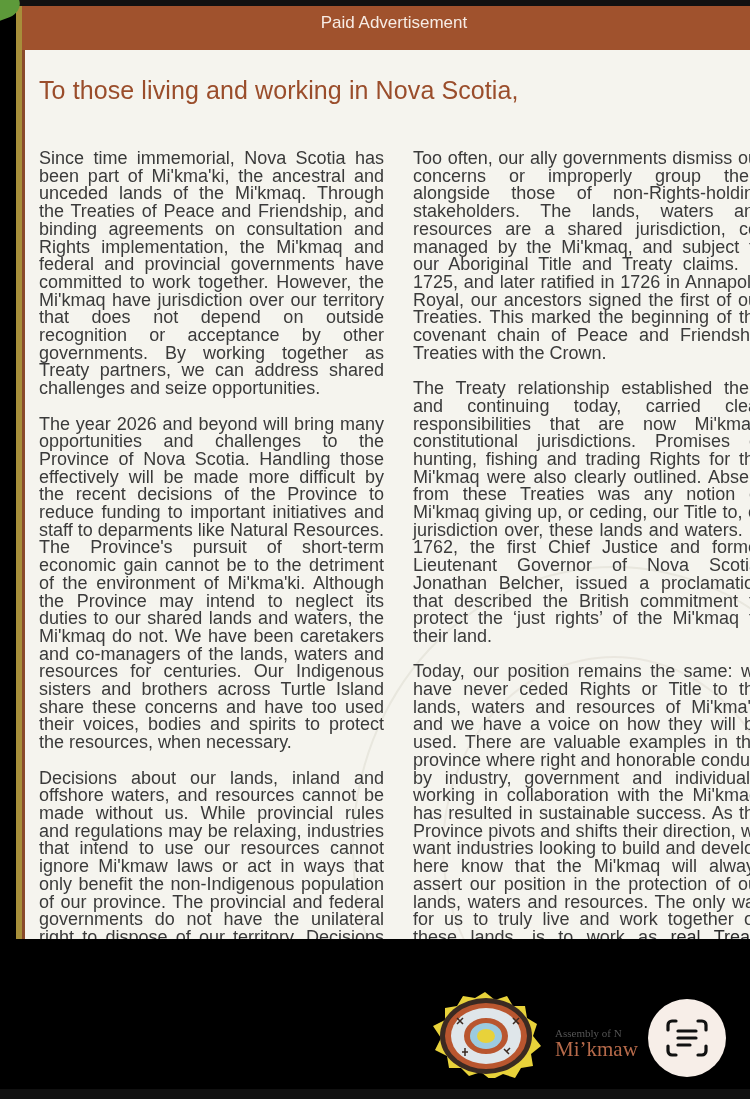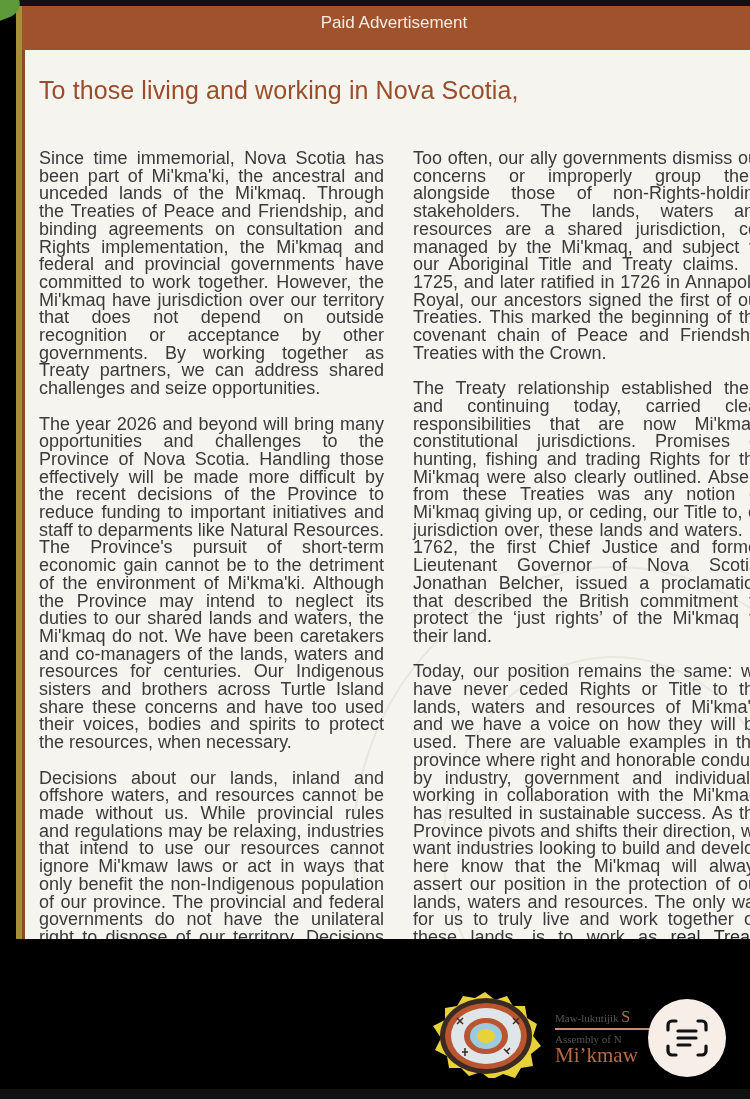--- a/index.html
+++ b/index.html
@@ -43,21 +43,21 @@
   }
   .col p { margin:0 0 17.7px 0; }
   .col-left { left:17px; width:345px; }
   .col-right { left:391px; width:351px; }
   .col strong { font-weight:normal; color:#2b2b2b; }
   .logo-area { position:absolute; left:415px; top:990px; width:330px; height:90px; }
   .seal { position:absolute; left:10px; top:0; width:120px; height:88px; }
   .org-text { position:absolute; left:140px; top:18px; font-family:"Liberation Serif", serif; }
   .org-line1 { font-size:11px; color:#555; border-bottom:2px solid #c98a6e; padding-bottom:2px; white-space:nowrap; }
   .org-line1 .big { color:#b66a4a; font-size:16px; }
-  .org-line2 { font-size:11px; color:#555; margin-top:3px; white-space:nowrap; }
+  .org-line2 { font-size:11px; color:#555; margin-top:19px; white-space:nowrap; }
   .org-line3 { font-size:21px; color:#b66a4a; line-height:20px; white-space:nowrap; }
   .scan-btn {
     position:absolute; left:648px; top:999px; width:78px; height:78px; border-radius:50%;
     background:#f7eee8; box-shadow:0 1px 4px rgba(0,0,0,0.08);
     display:flex; align-items:center; justify-content:center; z-index:4;
   }
   .bottombar { position:absolute; left:0; top:1089px; width:750px; height:10px; background:#111; }
 </style>
 </head>
 <body>
@@ -98,21 +98,20 @@
     <ellipse cx="61" cy="46" rx="16" ry="13" fill="#9ccbe0"></ellipse>
     <ellipse cx="61" cy="46" rx="9" ry="7" fill="#e8d23a"></ellipse>
     <g stroke="#3a2a22" stroke-width="1.5" fill="none">
       <path d="M32 34 l6 -6 M35 31 l-3 -3 M35 31 l3 3"></path>
       <path d="M88 34 l6 -6 M91 31 l-3 -3 M91 31 l3 3"></path>
       <path d="M40 66 v-8 M37 62 h6"></path>
       <path d="M84 64 l-5 -5 M82 61 l3 -3"></path>
     </g>
   </svg>
   <div class="org-text">
-    <div class="org-line1"><span>Maw-lukutijik</span> <span class="big">S</span></div>
     <div class="org-line2">Assembly of N</div>
     <div class="org-line3"><span>Mi’kmaw</span><span style="margin-left:70px;font-size:14px;color:#c9b8ae">s</span></div>
   </div>
 </div>
 
 <div class="scan-btn">
   <svg width="44" height="40" viewBox="0 0 44 40">
     <g stroke="#111" stroke-width="3.2" fill="none" stroke-linecap="round">
       <path d="M3 12 V7 a4 4 0 0 1 4 -4 H11"></path>
       <path d="M33 3 H37 a4 4 0 0 1 4 4 V12"></path>

